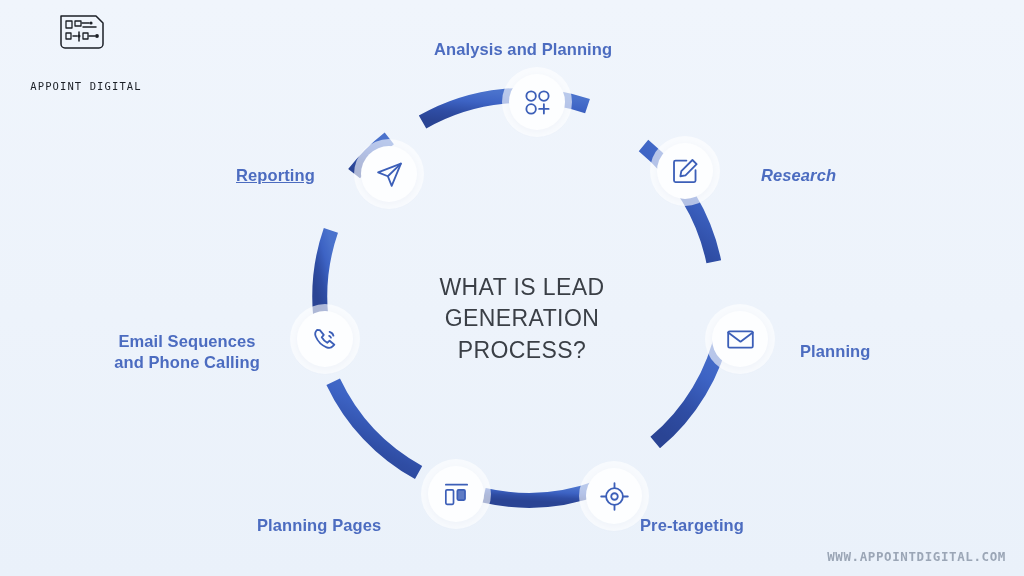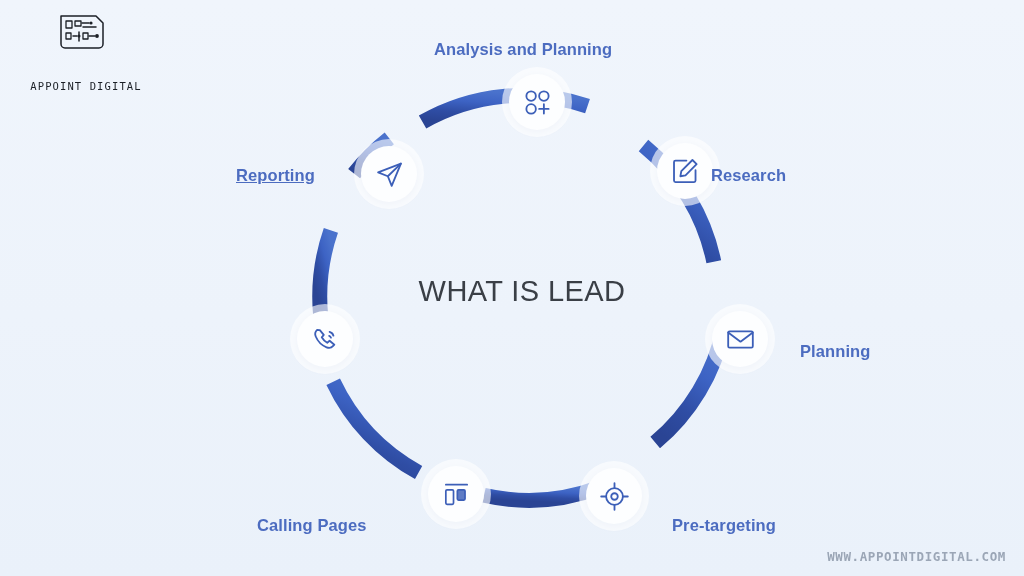--- a/index.html
+++ b/index.html
@@ -31,21 +31,21 @@
   #wheel{
     position:absolute;left:292px;top:68px;width:460px;height:460px;
   }
   #wheel svg{display:block;width:460px;height:460px;overflow:visible;}
 
   
   #center-title{
     position:absolute;left:382px;top:272px;width:280px;
     text-align:center;
     font-family:"Liberation Sans", sans-serif;
-    font-size:29px;font-weight:400;line-height:1.36;
+    font-size:23px;font-weight:400;line-height:1.36;
     letter-spacing:.4px;
     color:#3a3f46;
   }
   #center-title span{display:block;}
 
   
   .node{
     position:absolute;width:56px;height:56px;border-radius:50%;
     background:#fdfeff;
     box-shadow:0 0 0 7px rgba(255,255,255,.62), 0 2px 7px rgba(60,90,160,.12);
@@ -122,20 +122,21 @@
         <path d="M 307.33 419.49 A 202 202 0 0 1 192.00 427.20"></path>
         <path d="M 126.60 404.50 A 202 202 0 0 1 41.20 313.70"></path>
         <path d="M 28.60 247.00 A 202 202 0 0 1 38.90 162.40"></path>
         <path d="M 62.10 105.70 A 202 202 0 0 1 97.30 70.40"></path>
       </g>
     </svg>
   </div>
 
   <div id="center-title">
     <span>WHAT IS LEAD</span>
+    <span>GENERATION PROCESS?</span>
   </div>
 
   <div class="node" style="left:509px;top:74px;">
     <span>
       <svg viewBox="0 0 34 34" width="31" height="31" fill="none" stroke="#3c5fb8" stroke-width="2" stroke-linecap="round">
         <circle cx="10" cy="10" r="5.2"></circle>
         <circle cx="24" cy="10" r="5.2"></circle>
         <circle cx="10" cy="24" r="5.2"></circle>
         <path d="M24 18.8 V29.2 M18.8 24 H29.2"></path>
       </svg>
@@ -194,26 +195,30 @@
     <span>
       <svg viewBox="0 0 34 34" width="31" height="31" fill="none" stroke="#3c5fb8" stroke-width="2" stroke-linecap="round" stroke-linejoin="round">
         <path d="M29.5 5 L4.5 14.6 L15.2 18.9 L19.4 29.5 Z"></path>
         <path d="M29.5 5 L15.2 18.9"></path>
       </svg>
     </span>
   </div>
 
   <div class="label" style="left:434px;top:27px;">Analysis and Planning</div>
 
-  <div class="label" style="left:711px;top:153px;">Research</div>
+  <div class="label" style="left:761px;top:153px;font-style:italic;">Research</div>
 
   <div class="label" style="left:800px;top:329px;">Planning</div>
 
-  <div class="label" style="left:672px;top:503px;">Pre-targeting</div>
-
-  <div class="label" style="left:257px;top:503px;">Calling Pages</div>
-
+  <div class="label" style="left:640px;top:503px;">Pre-targeting</div>
+
+  <div class="label" style="left:257px;top:503px;">Planning Pages</div>
+
+  <div class="label two" style="left:104px;top:319px;width:166px;text-align:center;">
+    <span>Email Sequences</span><br>
+    <span>and Phone Calling</span>
+  </div>
 
   <div class="label" style="left:236px;top:153px;text-decoration:underline;">Reporting</div>
 
   <div id="watermark">WWW.APPOINTDIGITAL.COM</div>
 
 </div>
 
 </body></html>

